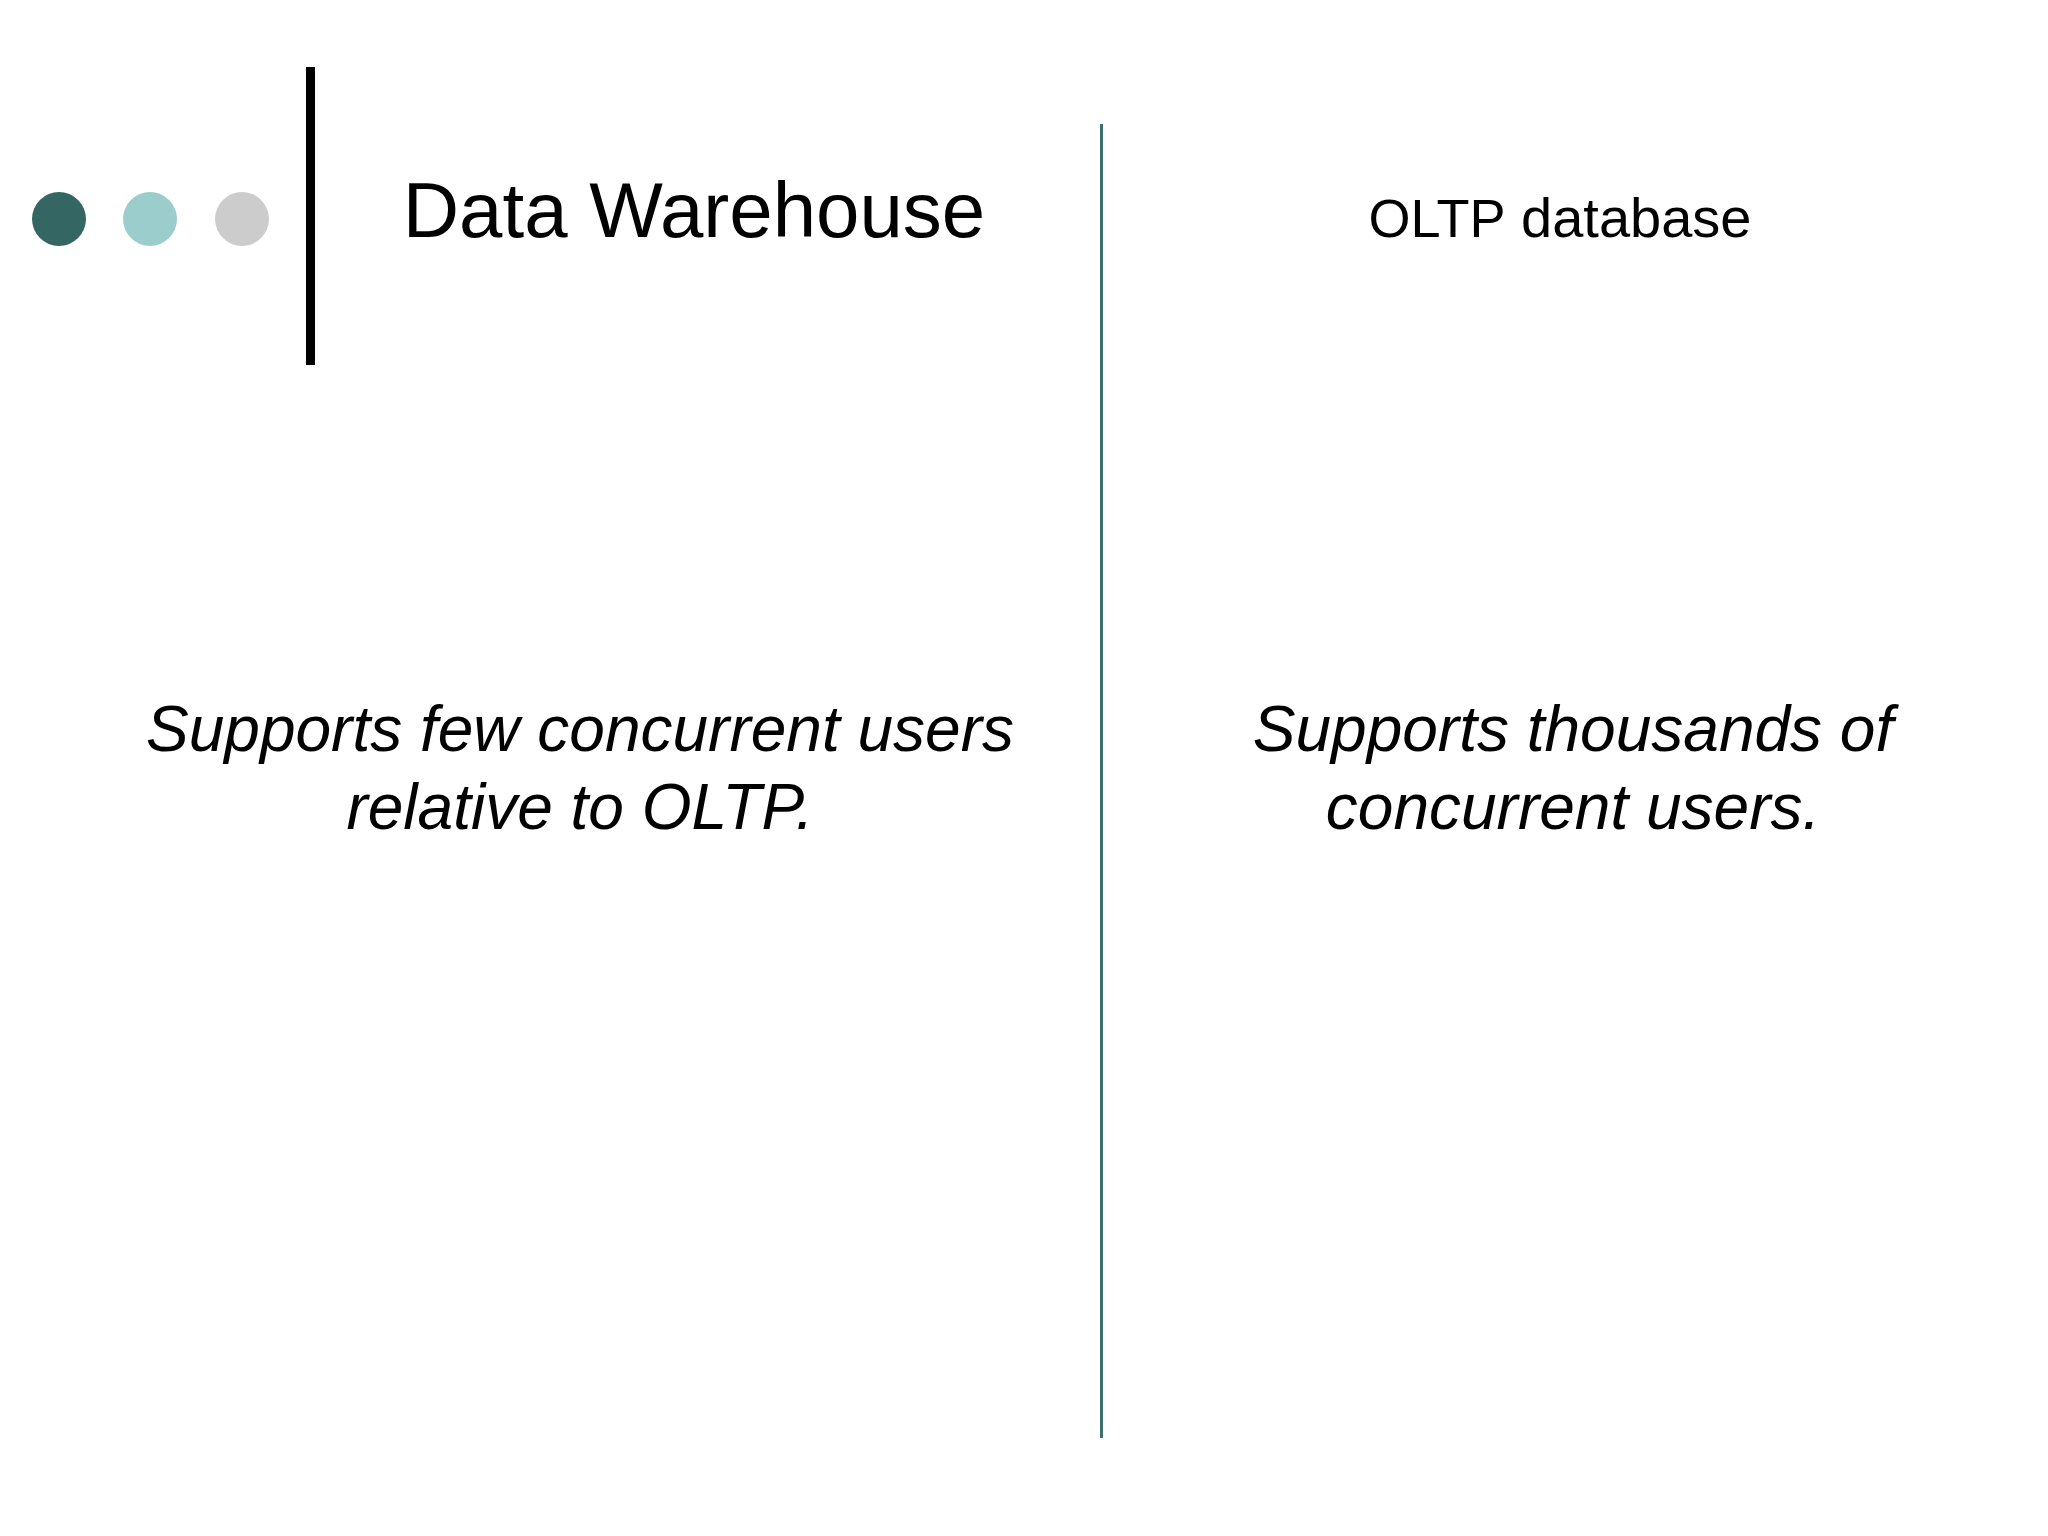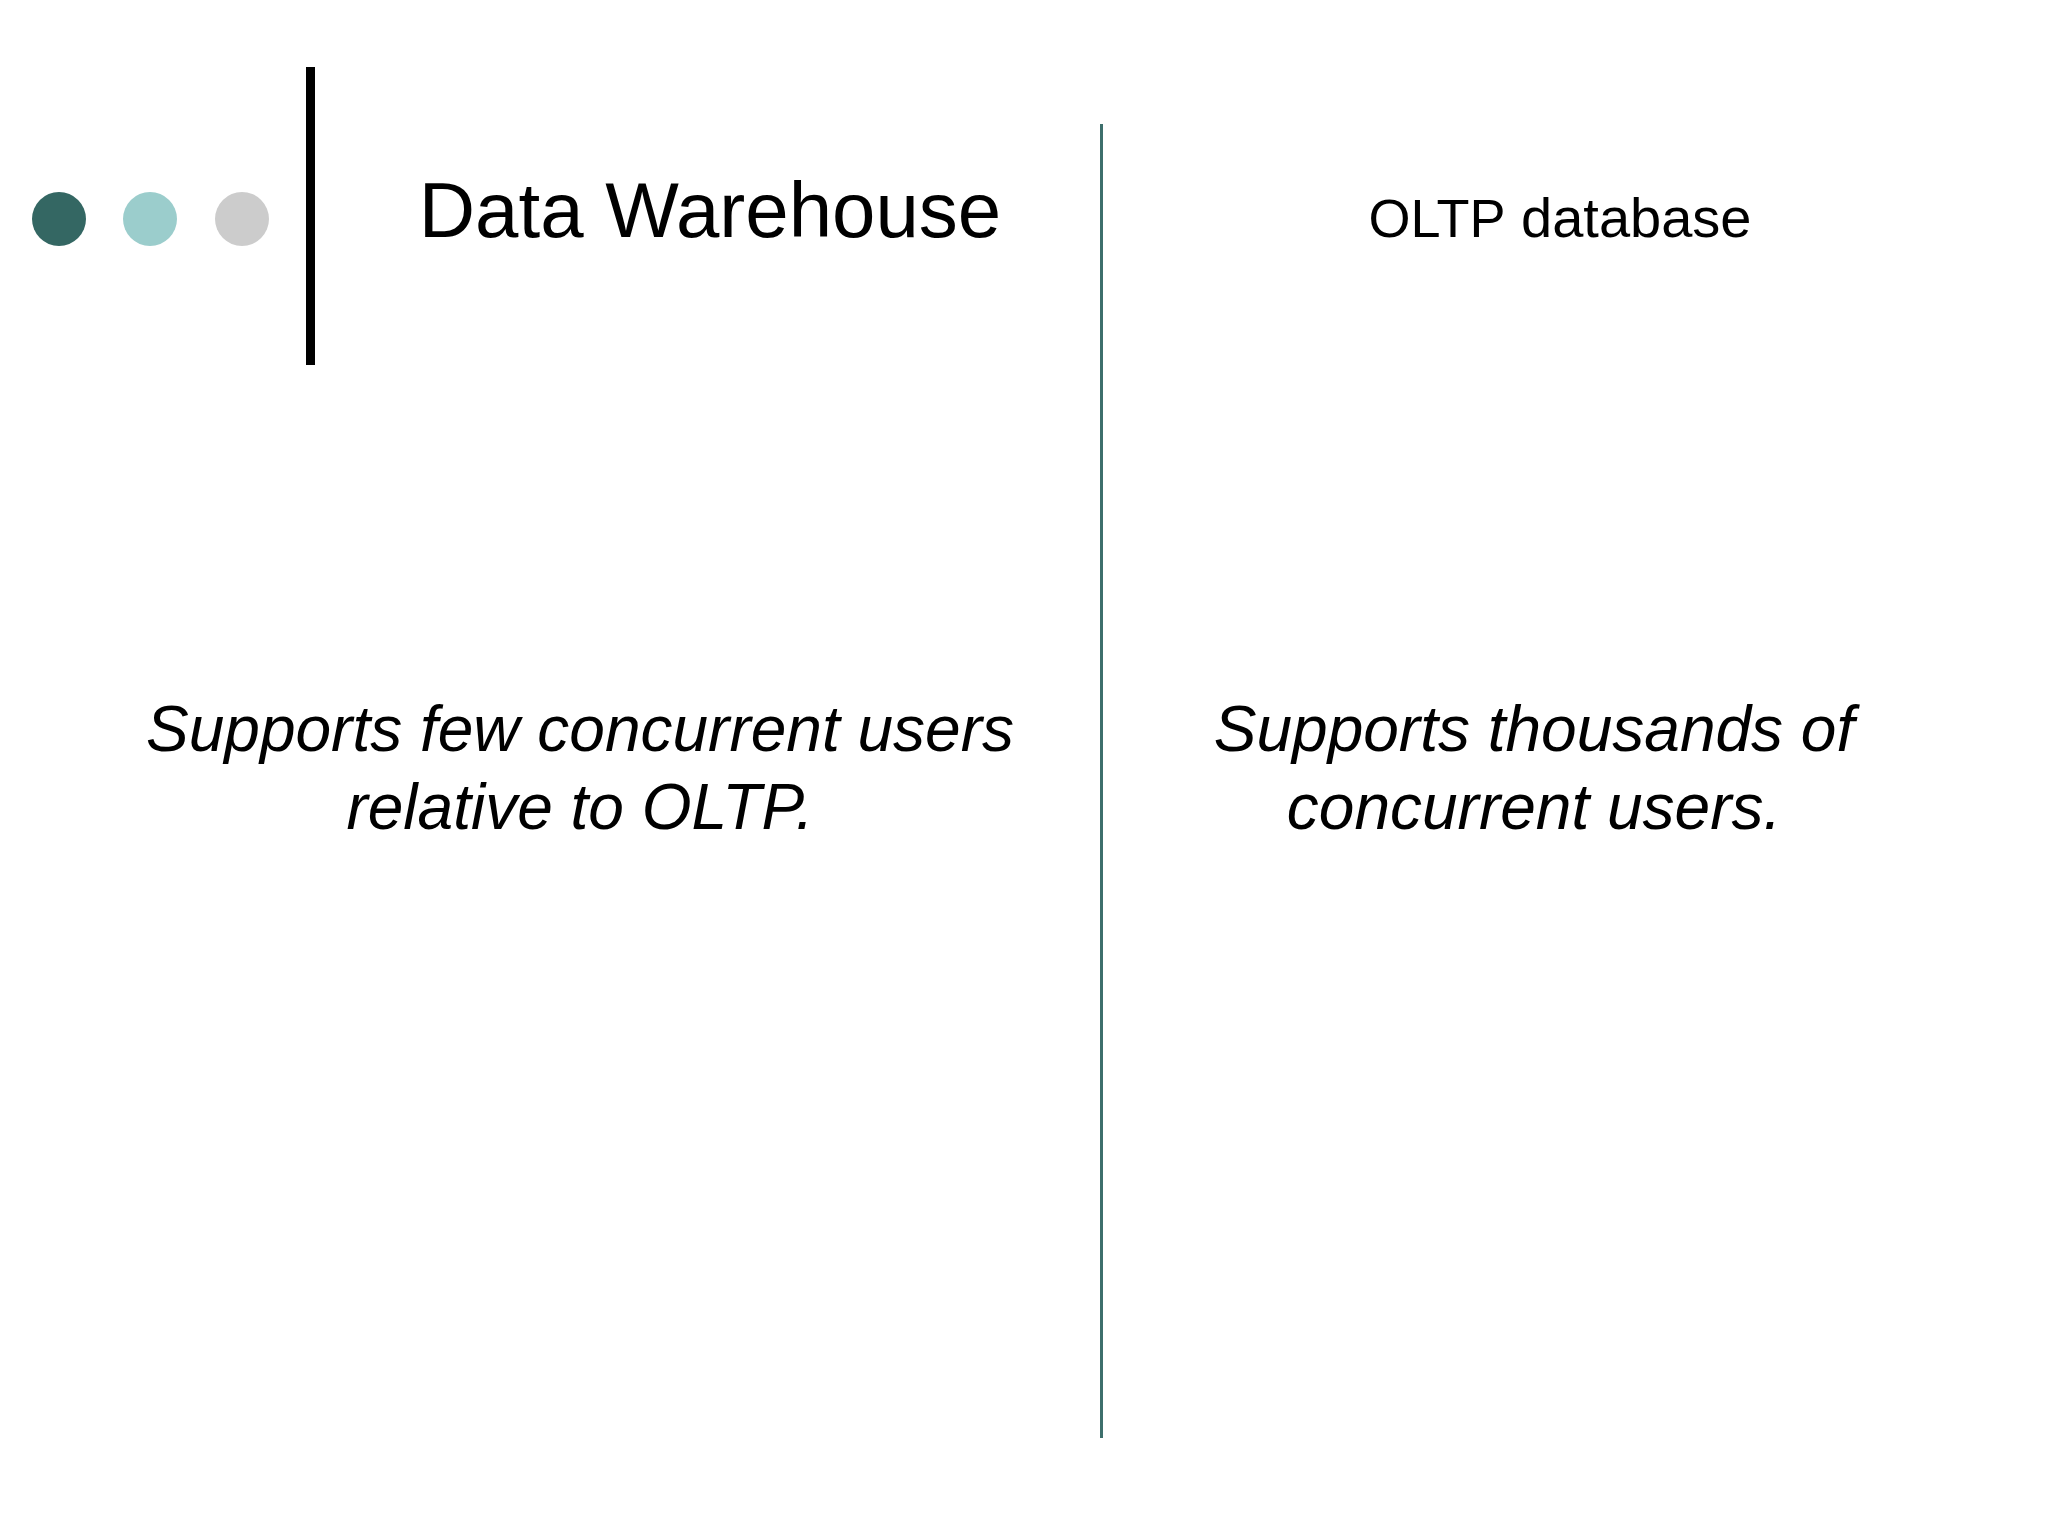--- a/index.html
+++ b/index.html
@@ -61,21 +61,21 @@
   
   .heading {
     position: absolute;
     top: 150px;
     height: 120px;
     line-height: 120px;
     white-space: nowrap;
     font-weight: 400;
   }
   #heading-left {
-    left: 360px;
+    left: 344px;
     width: 700px;
     text-align: center;
     font-size: 78px;
   }
   #heading-right {
     left: 1140px;
     width: 840px;
     text-align: center;
     font-size: 78px;
   }
@@ -89,21 +89,21 @@
     font-size: 64px;
     line-height: 1.22;
     text-align: center;
     font-style: italic;
   }
   #body-left {
     left: 80px;
     width: 1000px;
   }
   #body-right {
-    left: 1114px;
+    left: 1153px;
     width: 840px;
   }
 </style>
 </head>
 <body>
 
 <div id="slide" style="background: rgb(255, 255, 255); color: rgb(0, 0, 0);">
 
   <div id="dot-cluster">
     <span class="deco-dot d1" style="background: rgb(52, 103, 99);"></span>

